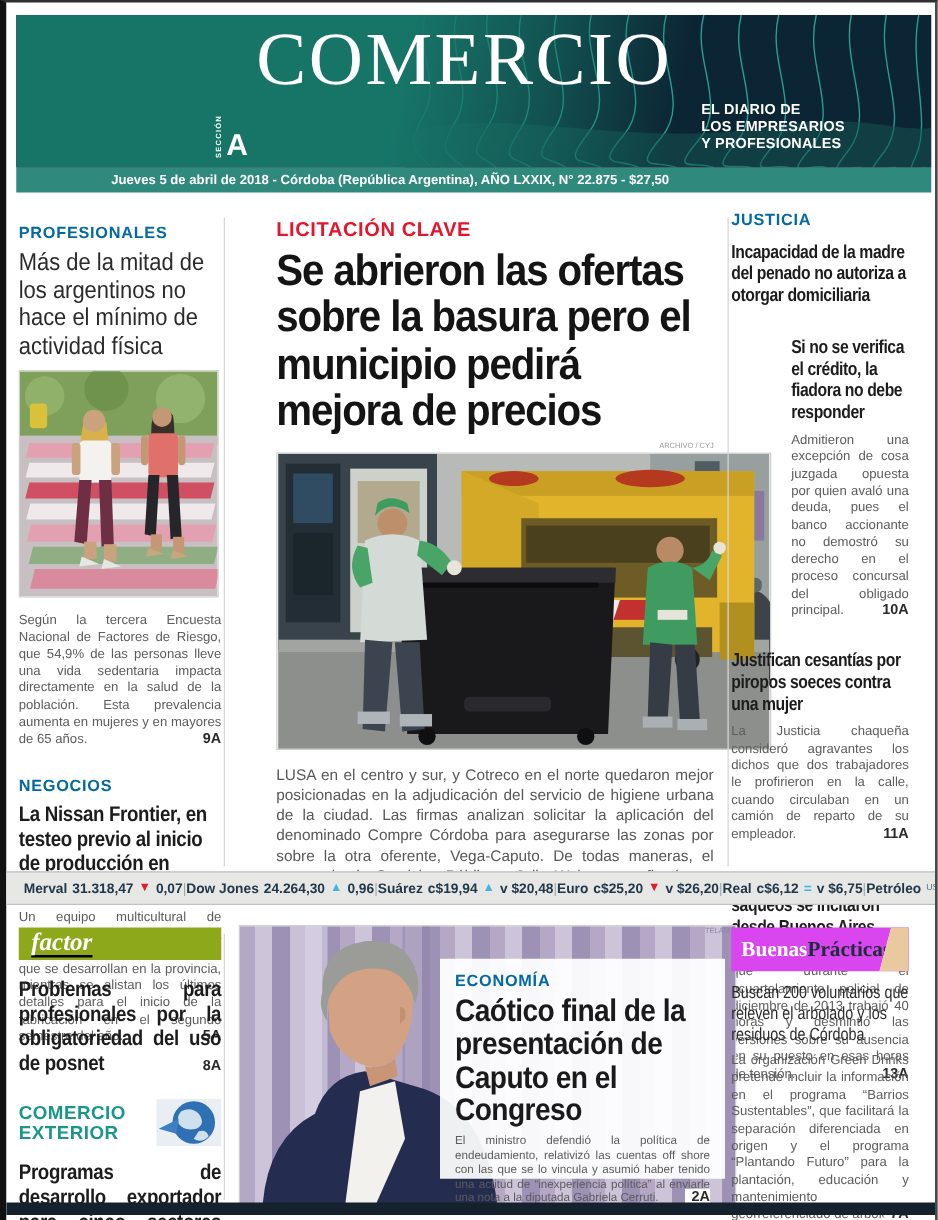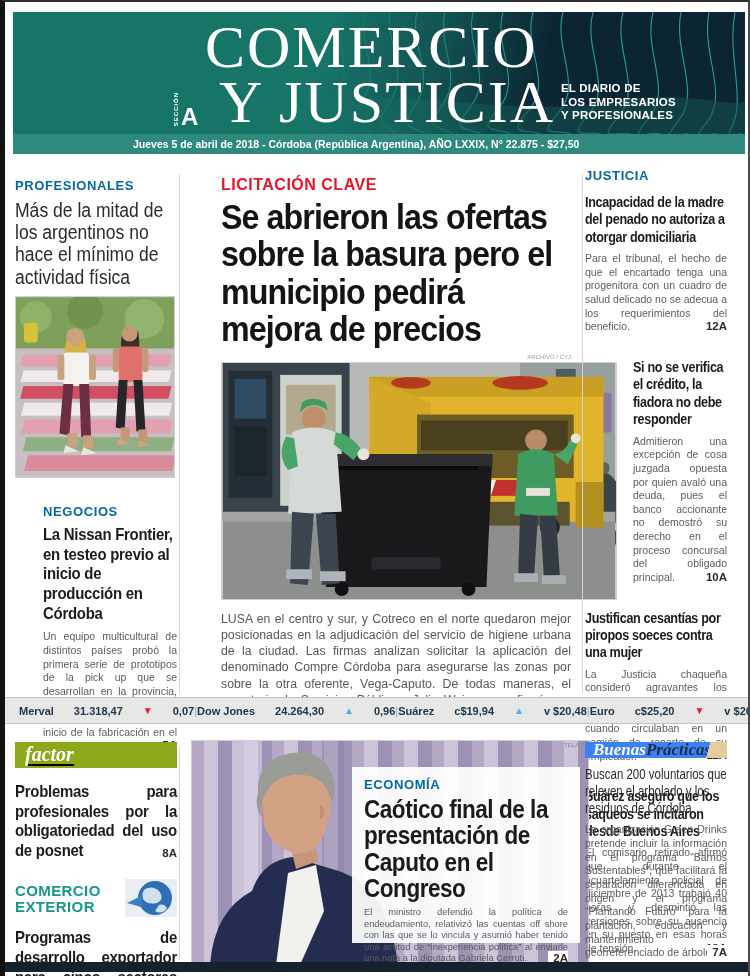--- a/index.html
+++ b/index.html
@@ -14,21 +14,21 @@
   .banner .tealwash { position:absolute; inset:0;
       background:linear-gradient(100deg,#177568 0%,#177568 42%,rgba(23,117,104,.55) 58%,rgba(23,117,104,0) 72%); }
   .section-tab { position:absolute; left:160px; bottom:8px; color:#fff; display:flex; align-items:flex-end; }
   .section-tab .vert { writing-mode:vertical-rl; transform:rotate(180deg); font-size:6px; letter-spacing:1px; font-weight:bold; margin-right:2px; }
   .section-tab .big-a { font-size:24px; font-weight:bold; line-height:.8; }
   .mast-title { position:absolute; left:192px; top:8px; color:#fff; font-family:"Liberation Serif",serif; line-height:.92; }
   .mast-title .l1 { font-size:60px; letter-spacing:2px; }
   .mast-title .l2 { font-size:60px; letter-spacing:2px; padding-left:14px; }
   .tagline { position:absolute; left:548px; bottom:12px; color:#fff; font-weight:bold; font-size:11.5px; line-height:1.15; letter-spacing:.2px; }
   .datestrip { width:100%; height:20px; background:#2f8a7d; color:#fff; font-weight:bold; font-size:10.5px;
-               display:flex; align-items:center; padding-left:120px; }
+               display:flex; align-items:center; padding-left:76px; }
 
   
   .main-grid { position:absolute; left:10px; top:158px; width:730px; height:537px; display:flex; }
   .col-l { width:162px; flex:none; }
   .col-c { width:398px; flex:none; padding:0 9px; }
   .col-r { width:142px; flex:none; }
   .vrule { width:1px; flex:none; background:#d5d5d5; margin:14px 2px 4px 2px; }
 
   .sec-label { color:#0369a1; font-weight:bold; font-size:13px; letter-spacing:.6px; }
   .kicker { color:#e5152b; font-weight:bold; font-size:16px; letter-spacing:.5px; }
@@ -47,21 +47,21 @@
   .body-main { font-size:12.3px; line-height:1.32; color:#585858; }
   .pageref { position:absolute; right:0; bottom:0; color:#2a2a2a; font-weight:bold; font-size:11.5px; background:#fff; padding-left:5px; }
 
   .photo-credit { display:block; text-align:right; font-size:6px; color:#9a9a9a; height:8px; }
   .photo-frame { border:1px solid #cfcfcf; }
 
   
   .ticker { position:absolute; left:0; top:695px; width:750px; height:27px; background:#e7e7e6;
             border-top:1px solid #c2c2c2; border-bottom:1px solid #c2c2c2;
             display:flex; align-items:center; justify-content:space-between; padding:0 14px; color:#21374a; font-size:11px; }
-  .tick { white-space:nowrap; display:flex; align-items:center; gap:20px; }
+  .tick { white-space:nowrap; display:flex; align-items:center; gap:4px; }
   .tick .t-label { font-weight:bold; }
   .tick .t-sub { font-size:7px; color:#56707f; }
   .tick .t-val, .tick .t-extra { font-weight:bold; }
   .tick-sep { color:#9fa8ad; font-weight:normal; }
   .arrow.up { color:#45b2e2; font-size:10px; }
   .arrow.down { color:#e51a2b; font-size:10px; }
   .arrow.eq { color:#45b2e2; font-weight:900; }
 
   
   .bottom-grid { position:absolute; left:10px; top:731px; width:730px; height:231px; display:flex; }
@@ -74,22 +74,22 @@
 
   .econ-photo { position:relative; width:398px; height:224px; overflow:hidden; border:1px solid #cfcfcf;
      background:repeating-linear-gradient(90deg,#b4a8c6 0 12px,#cdc4da 12px 26px,#9d91b6 26px 40px); }
   .econ-card { position:absolute; left:160px; top:26px; width:228px; height:176px; background:rgba(255,255,255,.93); padding:10px 12px 8px 12px; }
   .econ-card .sec-label { font-size:13px; }
   .hl-econ { font-size:25px; line-height:1.05; font-weight:bold; color:#1a1a1a; letter-spacing:-.5px;
              transform:scaleX(.9); transform-origin:left top; width:111%; margin-top:4px; }
   .econ-body { position:relative; color:#5c5c5c; font-size:9.3px; line-height:1.25; margin-top:6px; text-align:justify; }
   .econ-credit { position:absolute; right:4px; top:1px; font-size:6px; color:#8f86a2; }
 
-  .bp-banner { height:16px; background:#3b82f6; color:#fff; display:flex; align-items:center; padding-left:8px;
-               font-family:"Liberation Serif",serif; font-style:italic; font-weight:bold; font-size:17px; white-space:nowrap;
+  .bp-banner { height:35px; background:#d946ef; color:#fff; display:flex; align-items:center; padding-left:8px;
+               font-family:"Liberation Serif",serif; font-weight:bold; font-size:17px; white-space:nowrap;
                position:relative; overflow:hidden; }
   .bp-banner .dark { color:#1d2d3a; }
   .bp-banner .mark { color:#fff; margin-left:1px; }
   .bp-banner .wedge { position:absolute; right:0; top:0; width:34px; height:100%;
                       background:linear-gradient(105deg,transparent 45%,#e9c9a0 46%); }
   .hl-bp { font-size:14px; line-height:1.2; margin-top:8px; color:#2b2b2b; transform:scaleX(.82); transform-origin:left top; width:122%; }
 
   .bottom-bar { position:absolute; left:0; bottom:4px; width:750px; height:10px; background:#15222e; }
 </style>
 </head>
@@ -120,21 +120,20 @@
         </g>
         <path d="M0,95 C80,70 180,110 300,88 C360,78 400,95 420,90 L420,122 L0,122 Z" fill="#14544f" opacity=".55"></path>
       </svg>
       <div class="tealwash"></div>
       <div class="section-tab">
         <span class="vert">SECCIÓN</span>
         <span class="big-a">A</span>
       </div>
       <div class="mast-title">
         <div class="l1">COMERCIO</div>
-        <div class="l2">Y JUSTICIA</div>
       </div>
       <div class="tagline">
         <div>EL DIARIO DE</div>
         <div>LOS EMPRESARIOS</div>
         <div>Y PROFESIONALES</div>
       </div>
     </div>
     <div class="datestrip">Jueves 5 de abril de 2018 - Córdoba (República Argentina), AÑO LXXIX, N° 22.875 - $27,50</div>
   </div>
 
@@ -183,23 +182,27 @@
             <path d="M104,84 l9,0 l-3,50 l-9,-2 z" fill="#26262a"></path>
             <path d="M119,84 l9,0 l3,50 l-9,2 z" fill="#26262a"></path>
             <rect x="106" y="132" width="9" height="13" fill="#c49877"></rect>
             <rect x="124" y="134" width="9" height="13" fill="#c49877"></rect>
             <path d="M104,143 l13,5 l-15,2 z" fill="#caa67d"></path>
             <path d="M124,145 l13,5 l-15,2 z" fill="#caa67d"></path>
             <rect x="98" y="52" width="6" height="24" fill="#c49877" rx="3"></rect>
             <rect x="128" y="52" width="6" height="24" fill="#c49877" rx="3"></rect>
           </g>
         </svg>
-      </div>
-
-      <div style="margin-top:22px;margin-left:28px;">
+        <p class="body-txt">
+          <span>Según la tercera Encuesta Nacional de Factores de Riesgo, que 54,9% de las personas lleve una vida sedentaria impacta directamente en la salud de la población. Esta prevalencia aumenta en mujeres y en mayores de 65 años.</span>
+          <span class="pageref">9A</span>
+        </p>
+      </div>
+
+      <div style="margin-top:22px;">
         <div class="sec-label">NEGOCIOS</div>
         <div class="h-cond hl-neg">La Nissan Frontier, en testeo previo al inicio de producción en Córdoba</div>
         <p class="body-txt">
           <span>Un equipo multicultural de distintos países probó la primera serie de prototipos de la pick up que se desarrollan en la provincia, mientras se alistan los últimos detalles para el inicio de la fabricación en el segundo semestre del año.</span>
           <span class="pageref">5A</span>
         </p>
       </div>
     </div>
 
     <div class="vrule"></div>
@@ -297,24 +300,20 @@
     </div>
 
     <div class="vrule"></div>
 
     <div class="col-r">
       <div style="margin-top:8px;">
         <div class="sec-label">JUSTICIA</div>
 
         <div style="margin-top:10px;">
           <div class="hl-jus">Incapacidad de la madre del penado no autoriza a otorgar domiciliaria</div>
-          <p class="body-txt">
-            <span>Para el tribunal, el hecho de que el encartado tenga una progenitora con un cuadro de salud delicado no se adecua a los requerimientos del beneficio.</span>
-            <span class="pageref">12A</span>
-          </p>
         </div>
 
         <div style="margin-top:24px;padding-left:48px;">
           <div class="hl-jus">Si no se verifica el crédito, la fiadora no debe responder</div>
           <p class="body-txt">
             <span>Admitieron una excepción de cosa juzgada opuesta por quien avaló una deuda, pues el banco accionante no demostró su derecho en el proceso concursal del obligado principal.</span>
             <span class="pageref">10A</span>
           </p>
         </div>
 

